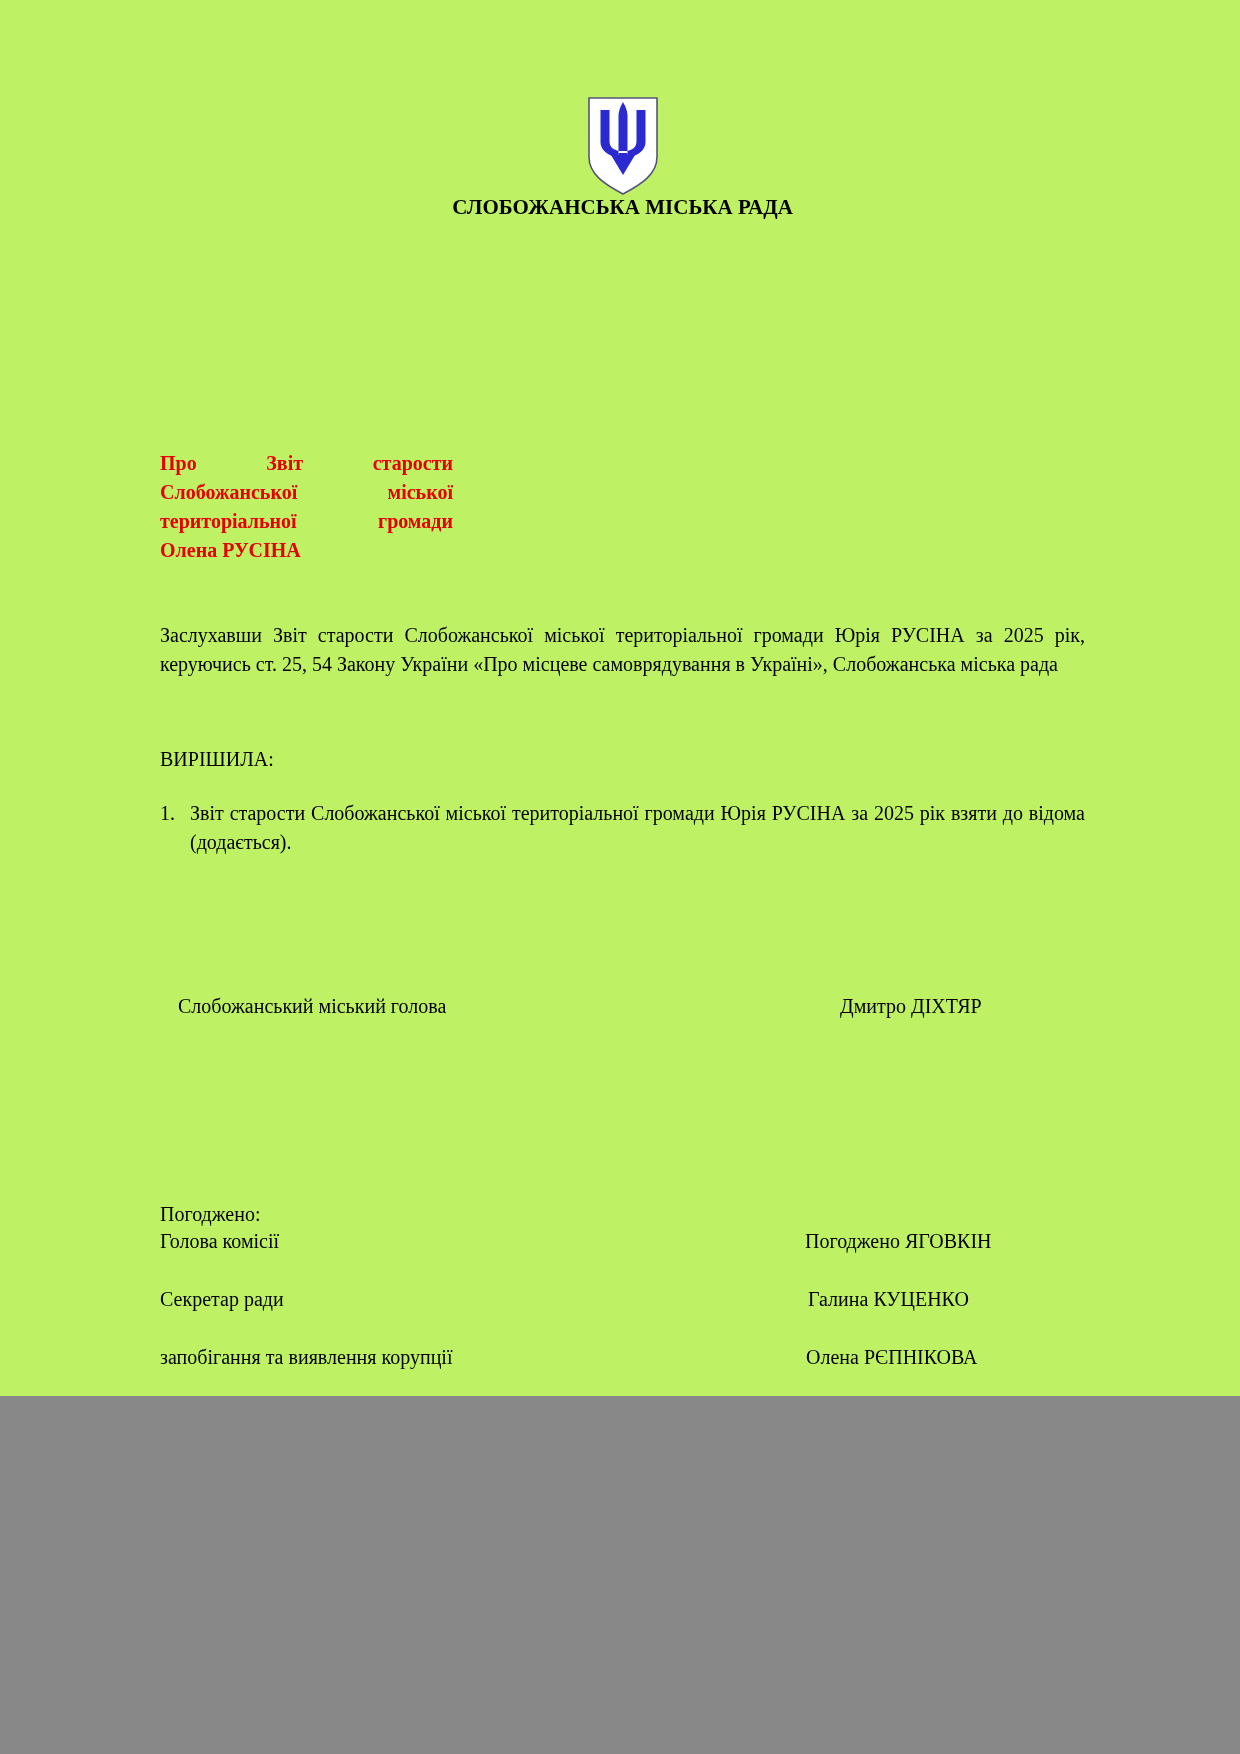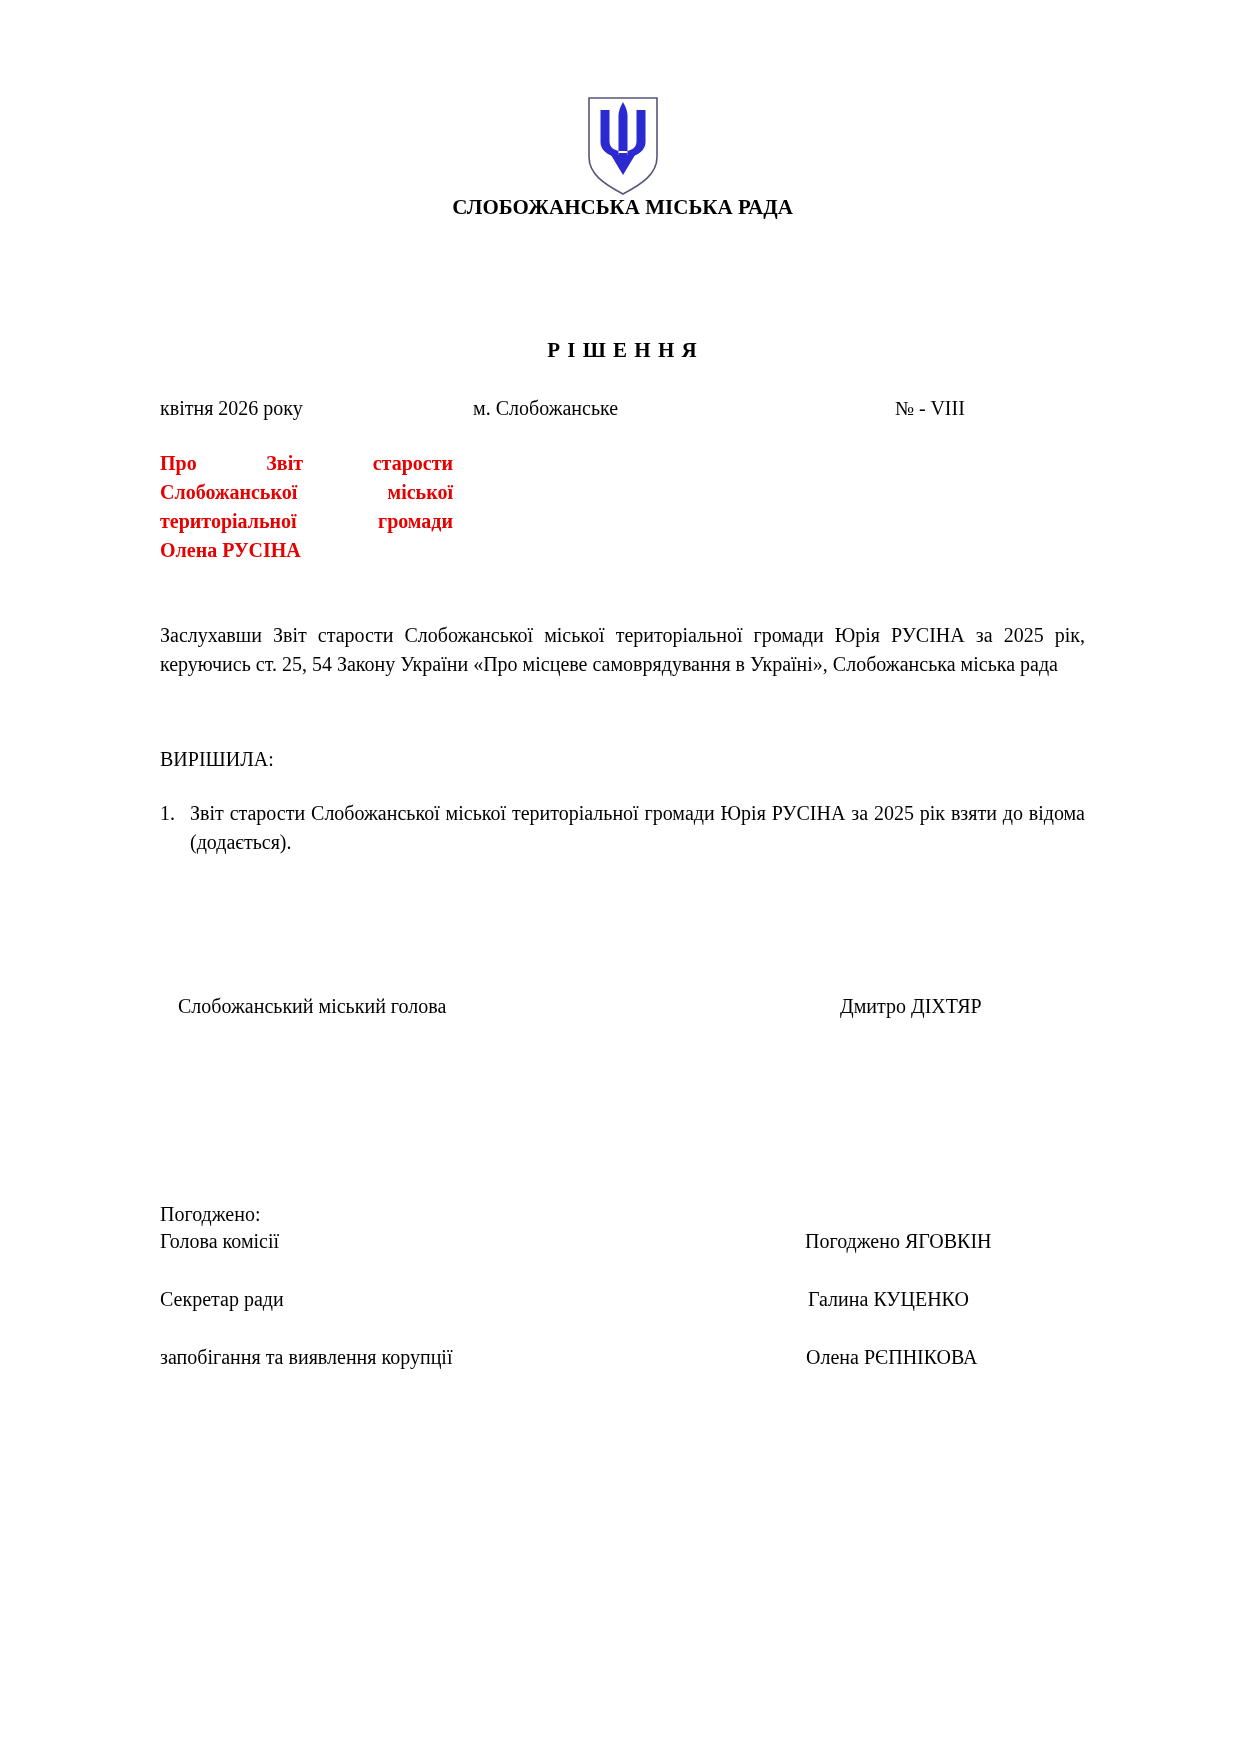--- a/index.html
+++ b/index.html
@@ -1,20 +1,20 @@
 <!DOCTYPE html>
 <html><head>
 <meta charset="utf-8">
 <style>
   html,body{margin:0;padding:0;background:#888;}
   .page{
     position:relative;
-    width:1240px;height:1754px;
+    width:1240px;height:1396px;
     margin:0 auto;
-    background:#ffffff;
+    background:#bef264;
     font-family:"Liberation Serif","DejaVu Serif",serif;
     color:#000;
     overflow:hidden;
   }
   .content{position:absolute;left:160px;width:925px;}
   .centered{text-align:center;}
   .bold{font-weight:bold;}
 
   .emblem-wrap{top:95px;text-align:center;}
   .org-header{top:194px;font-size:21px;line-height:27px;}
@@ -68,27 +68,21 @@
         <path d="M26 60 L50 60 L38 80 Z"></path>
         <path d="M33.5 58 H42.5 V64 H33.5 Z"></path>
       </g>
     </svg>
   </div>
 
   <div class="content centered bold org-header" style="position: absolute;">
     <div>СЛОБОЖАНСЬКА МІСЬКА РАДА</div>
   </div>
 
-  <div class="content centered bold doc-title" style="position: absolute;">Р І Ш Е Н Н Я</div>
 
-  <div class="content meta-row" style="position:absolute;">
-    <span class="meta-date">квітня  2026 року</span>
-    <span class="meta-place">м. Слобожанське</span>
-    <span class="meta-number">№ - VIII</span>
-  </div>
 
   <div class="content subject" style="position: absolute;">
     <div class="j-line">
       <span>Про</span>
       <span>Звіт</span>
       <span>старости</span>
     </div>
     <div class="j-line">
       <span>Слобожанської</span>
       <span>міської</span>

